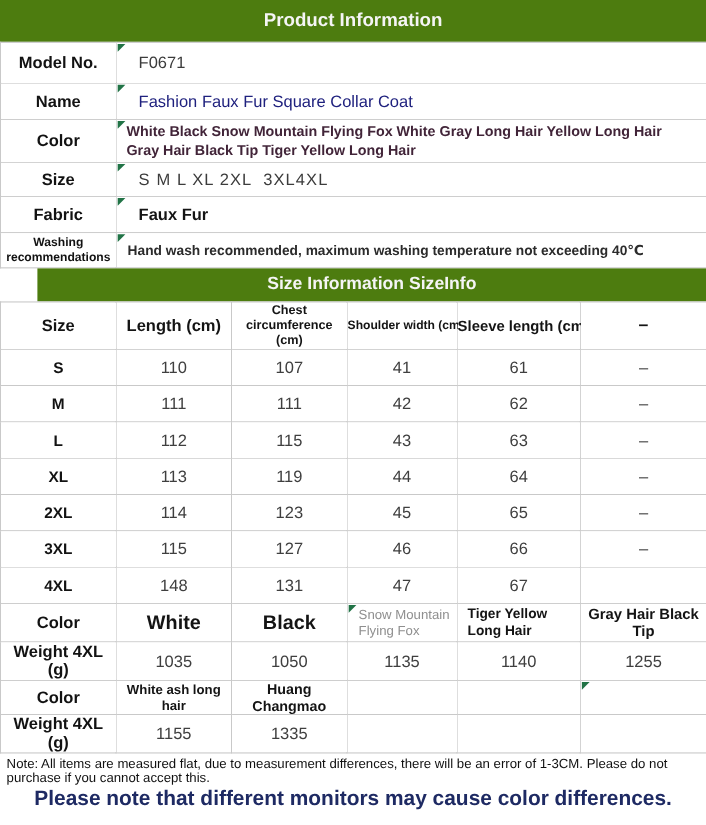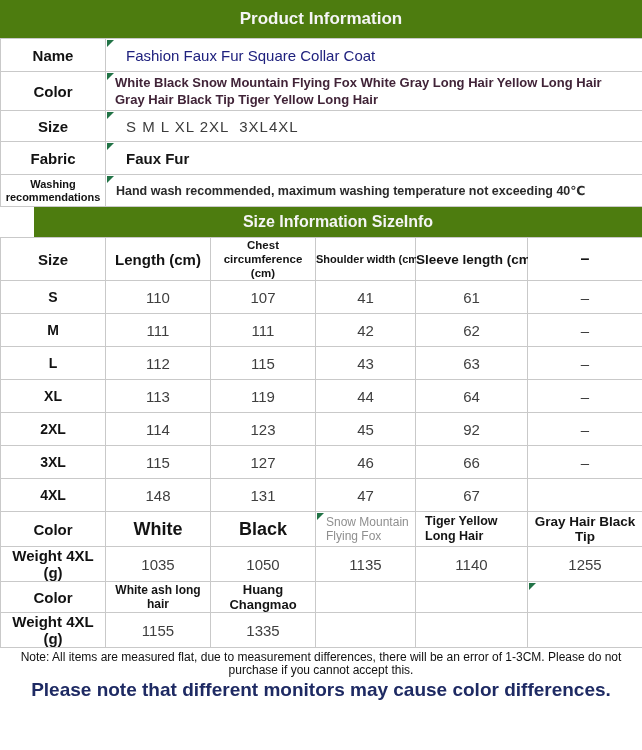--- a/index.html
+++ b/index.html
@@ -52,41 +52,48 @@
   .c-snow{font-size:12px;line-height:14px;color:#8f8f8f;text-align:left;}
   .c-snow .ctext{display:block;padding:2px 6px 2px 10px;}
   .c-tiger{font-size:12.5px;line-height:15px;font-weight:bold;color:#141414;text-align:left;}
   .c-tiger .ctext{display:block;padding:2px 6px 2px 9px;}
   .c-gray{font-size:13.5px;font-weight:bold;text-align:center;color:#141414;}
   .c-small{font-size:12px;font-weight:bold;text-align:center;color:#141414;}
   .c-small2{font-size:13px;font-weight:bold;text-align:center;color:#141414;}
 
   
   .note{
-    text-align:center;font-size:12px;line-height:13px;color:#101010;
+    font-size:12px;line-height:13px;color:#101010;
     padding:3px 6px 1px 6px;
   }
   .footer-note{
     text-align:center;font-size:19px;font-weight:bold;color:#1e2a63;
     padding:1px 4px 4px 4px;
   }
 </style>
 </head>
 <body>
 
 <div class="page">
 
   <div class="bar bar1">Product Information</div>
 
   <table class="info-table">
     <colgroup>
         <col style="width:105px">
         <col style="width:537px">
       </colgroup>
     <tbody>
+        <tr style="height:37px">
+      <td class="lbl">Model No.</td>
+      <td class="val v-plain">
+        <span class="tri"></span>
+        <span class="vtext">F0671</span>
+      </td>
+    </tr>
     <tr style="height:33px">
       <td class="lbl">Name</td>
       <td class="val v-navy">
         <span class="tri"></span>
         <span class="vtext">Fashion Faux Fur Square Collar Coat</span>
       </td>
     </tr>
     <tr style="height:35px">
       <td class="lbl">Color</td>
       <td class="val v-maroon">
@@ -168,21 +175,21 @@
       <td class="num">119</td>
       <td class="num">44</td>
       <td class="num">64</td>
       <td class="num dash">–</td>
     </tr>
     <tr style="height:33px">
       <td class="sz">2XL</td>
       <td class="num">114</td>
       <td class="num">123</td>
       <td class="num">45</td>
-      <td class="num">92</td>
+      <td class="num">65</td>
       <td class="num dash">–</td>
     </tr>
     <tr style="height:33px">
       <td class="sz">3XL</td>
       <td class="num">115</td>
       <td class="num">127</td>
       <td class="num">46</td>
       <td class="num">66</td>
       <td class="num dash">–</td>
     </tr>

